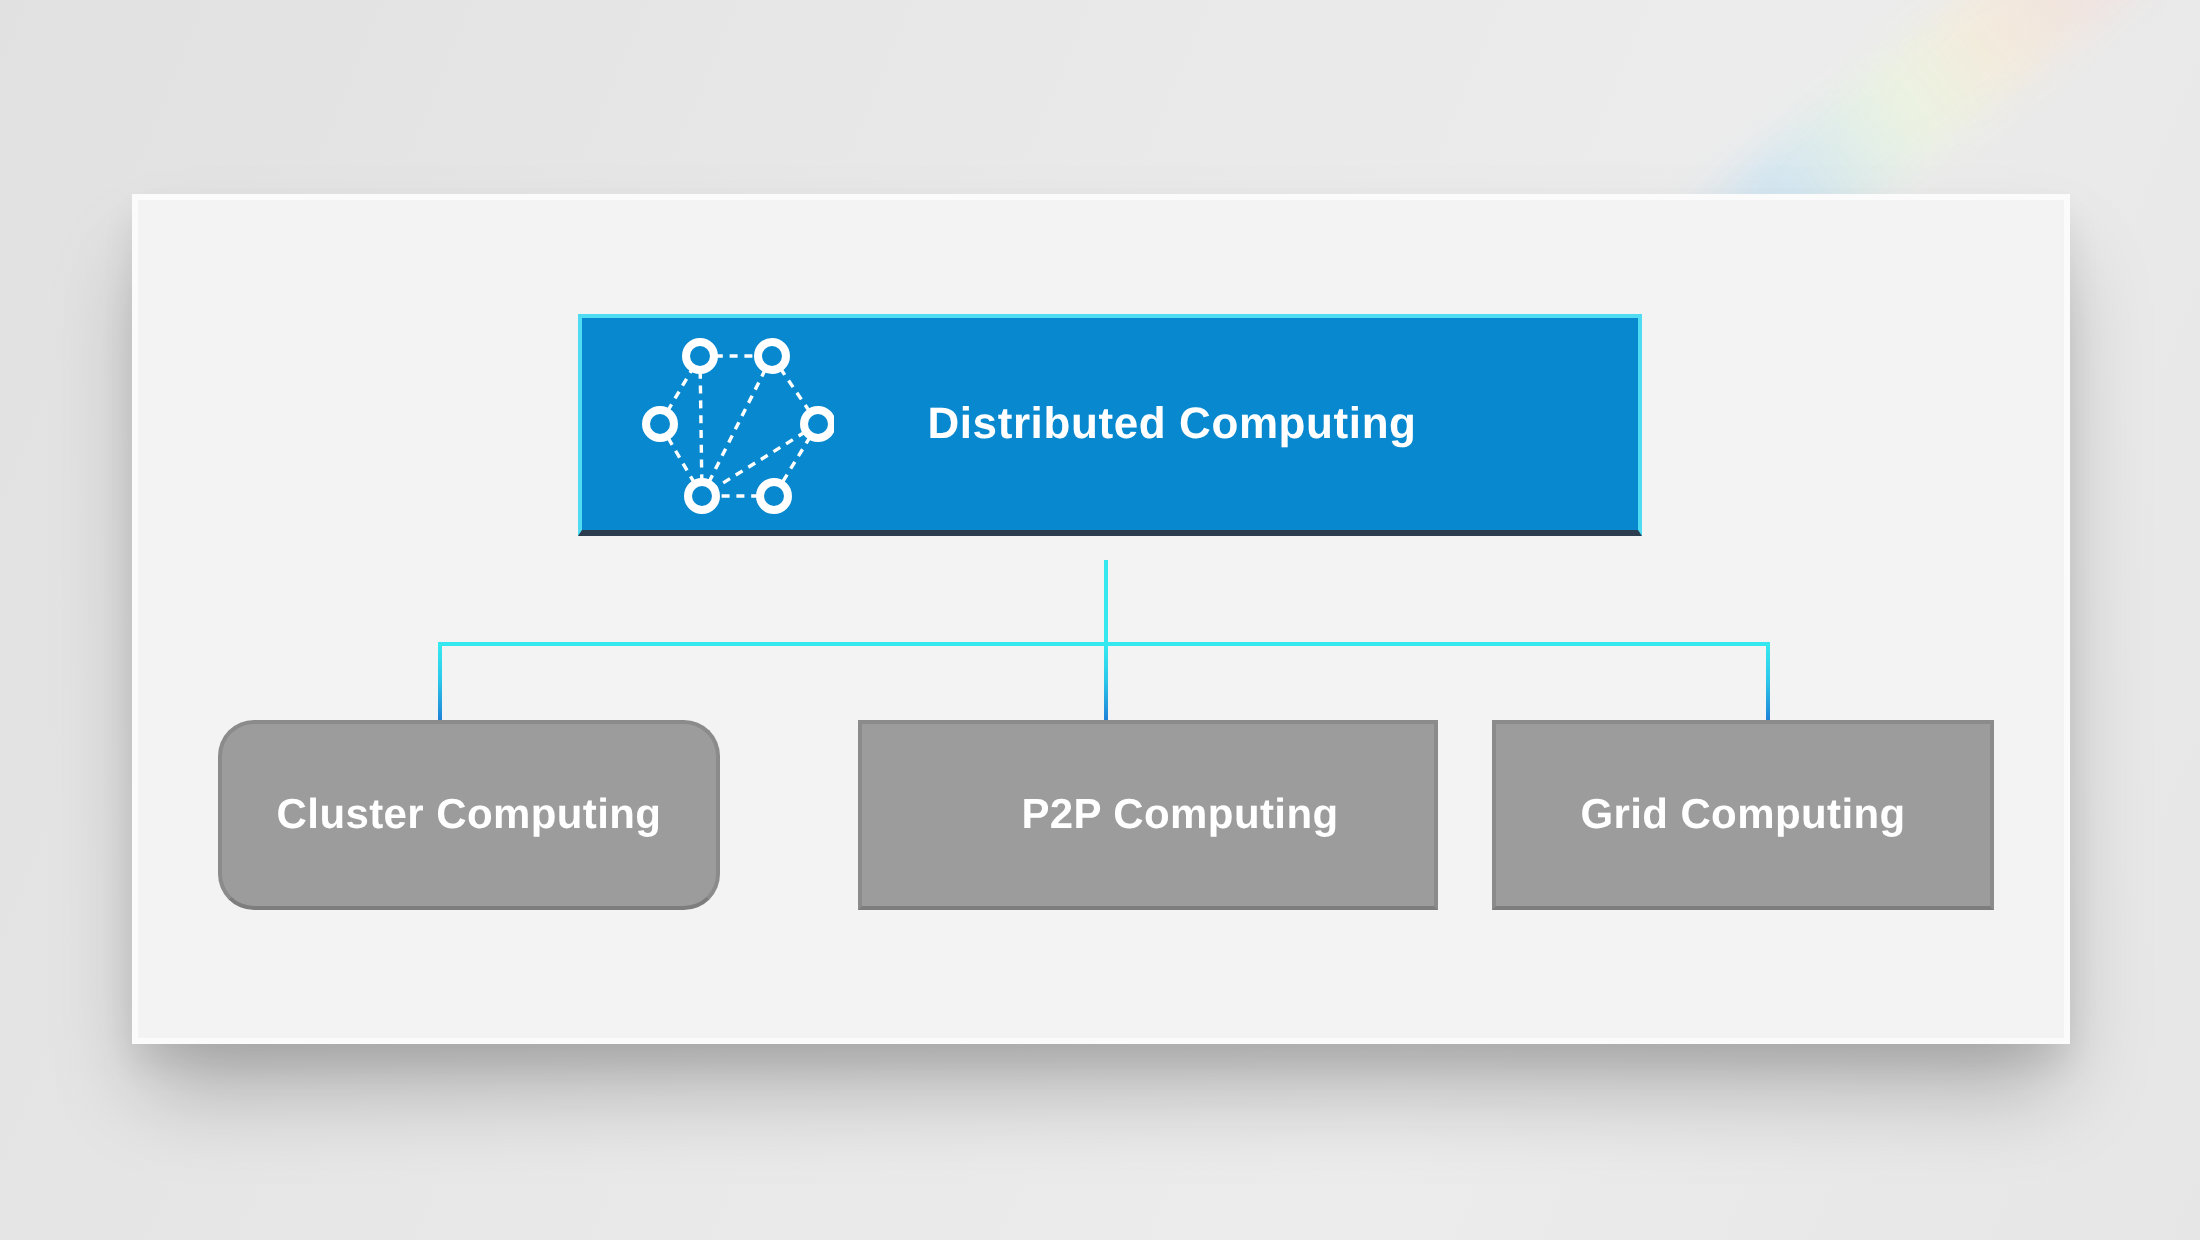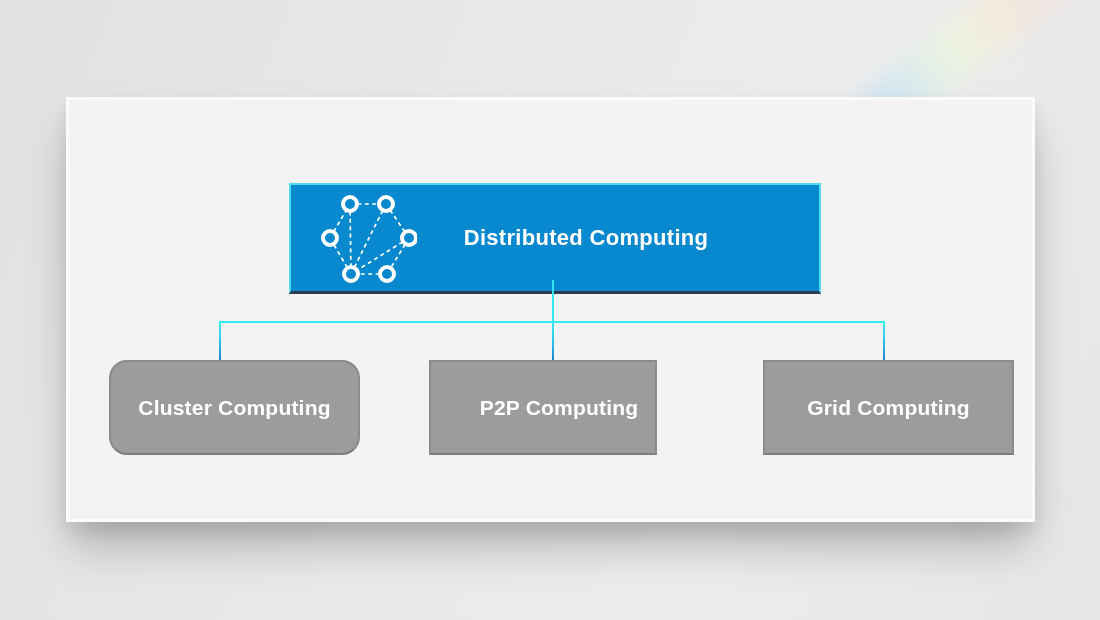--- a/index.html
+++ b/index.html
@@ -17,21 +17,21 @@
     filter:blur(9px);
   }
   .card{
     position:absolute;left:66px;top:97px;width:969px;height:425px;
     background:#f3f3f3;
     border:3px solid #fbfbfb;box-sizing:border-box;
     box-shadow:0 28px 42px -6px rgba(0,0,0,0.25),0 10px 16px rgba(0,0,0,0.07);
   }
   
   .root-node{
-    position:absolute;left:220px;top:83px;width:532px;height:111px;
+    position:absolute;left:220px;top:57px;width:532px;height:111px;
     background:#0889cf;box-sizing:border-box;
     border:2px solid #4fdcf2;border-bottom:3px solid #2b3c4e;
   }
   .root-icon{position:absolute;left:30px;top:50%;transform:translateY(-50%);width:96px;height:90px;}
   .root-label{
     position:absolute;left:62px;right:0;top:0;bottom:0;
     display:flex;align-items:center;justify-content:center;
     color:#ffffff;font-size:22px;font-weight:700;letter-spacing:0.3px;
   }
   
@@ -42,22 +42,22 @@
     background:linear-gradient(180deg,#35e8f0 0%,#2bc9ea 45%,#1f82d8 100%);}
   .drop-1{left:150px;} .drop-2{left:483px;} .drop-3{left:814px;}
   
   .child-node{
     position:absolute;top:260px;height:95px;box-sizing:border-box;
     background:#9c9c9c;border:2px solid #8b8b8b;border-bottom-color:#7d7d7d;
     display:flex;align-items:center;justify-content:center;
     color:#ffffff;font-size:21px;font-weight:700;letter-spacing:0.2px;
   }
   .child-1{left:40px;width:251px;border-radius:18px;}
-  .child-2{left:360px;width:228px;padding-left:32px;}
-  .child-3{left:677px;width:251px;margin-left:17px;}
+  .child-2{left:360px;width:290px;padding-left:32px;}
+  .child-3{left:677px;width:251px;}
 </style>
 </head>
 <body>
 
 <div class="stage">
   <div class="flare"></div>
 
   <div class="card">
 
     <div class="root-node">

